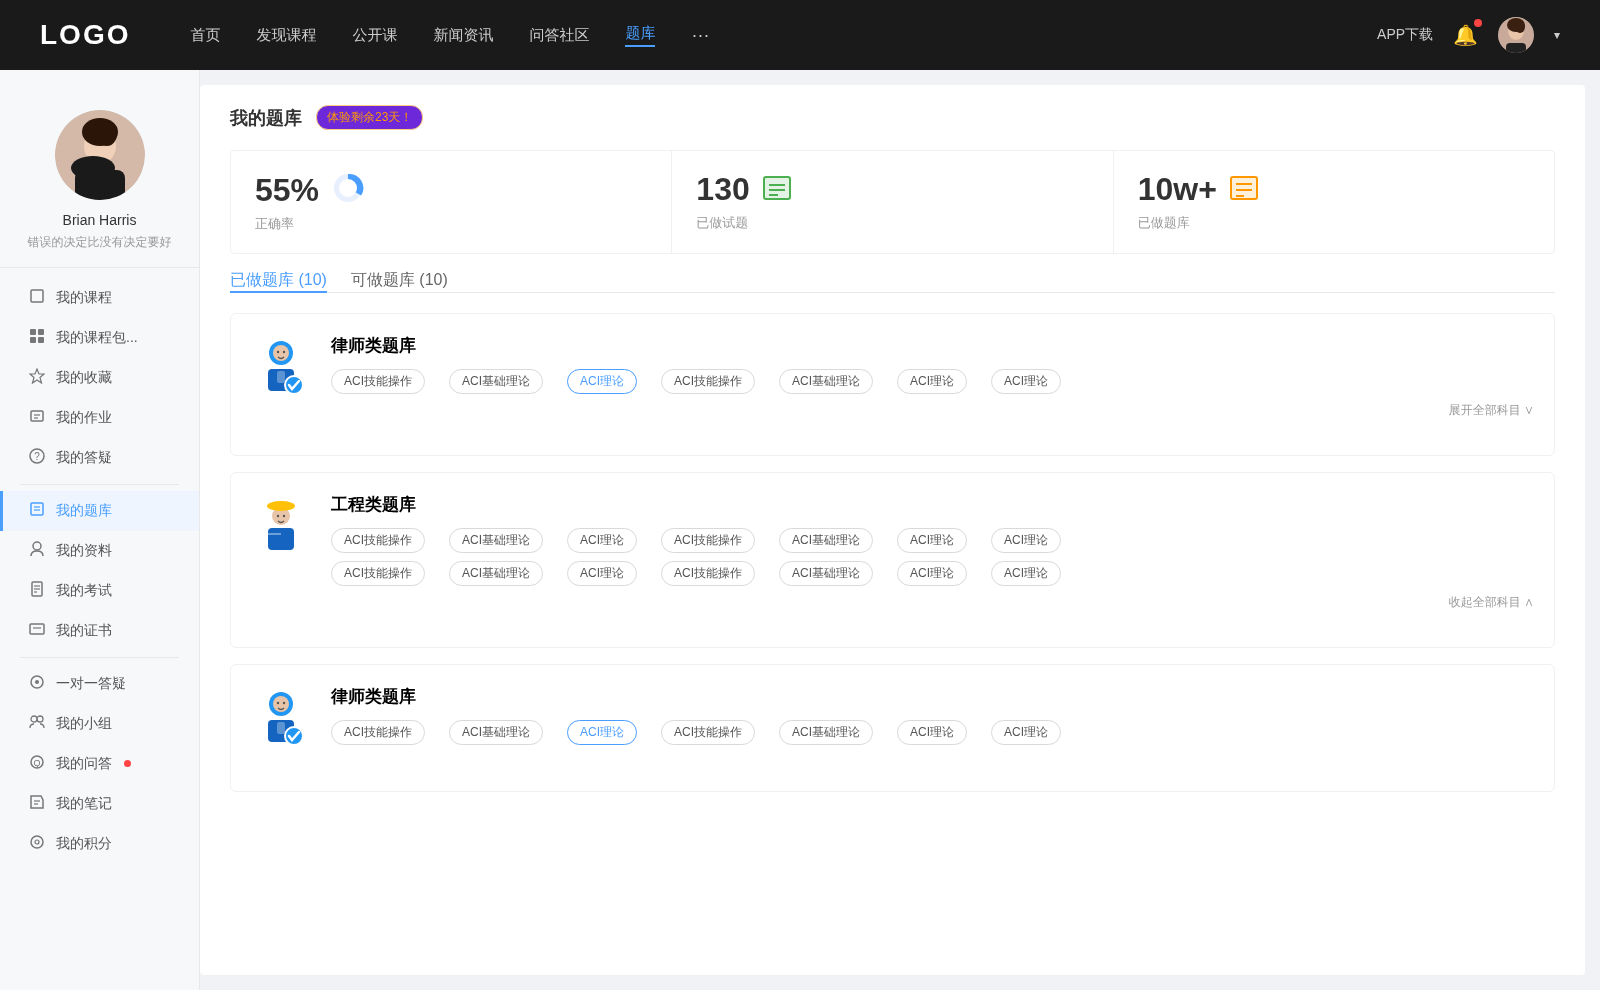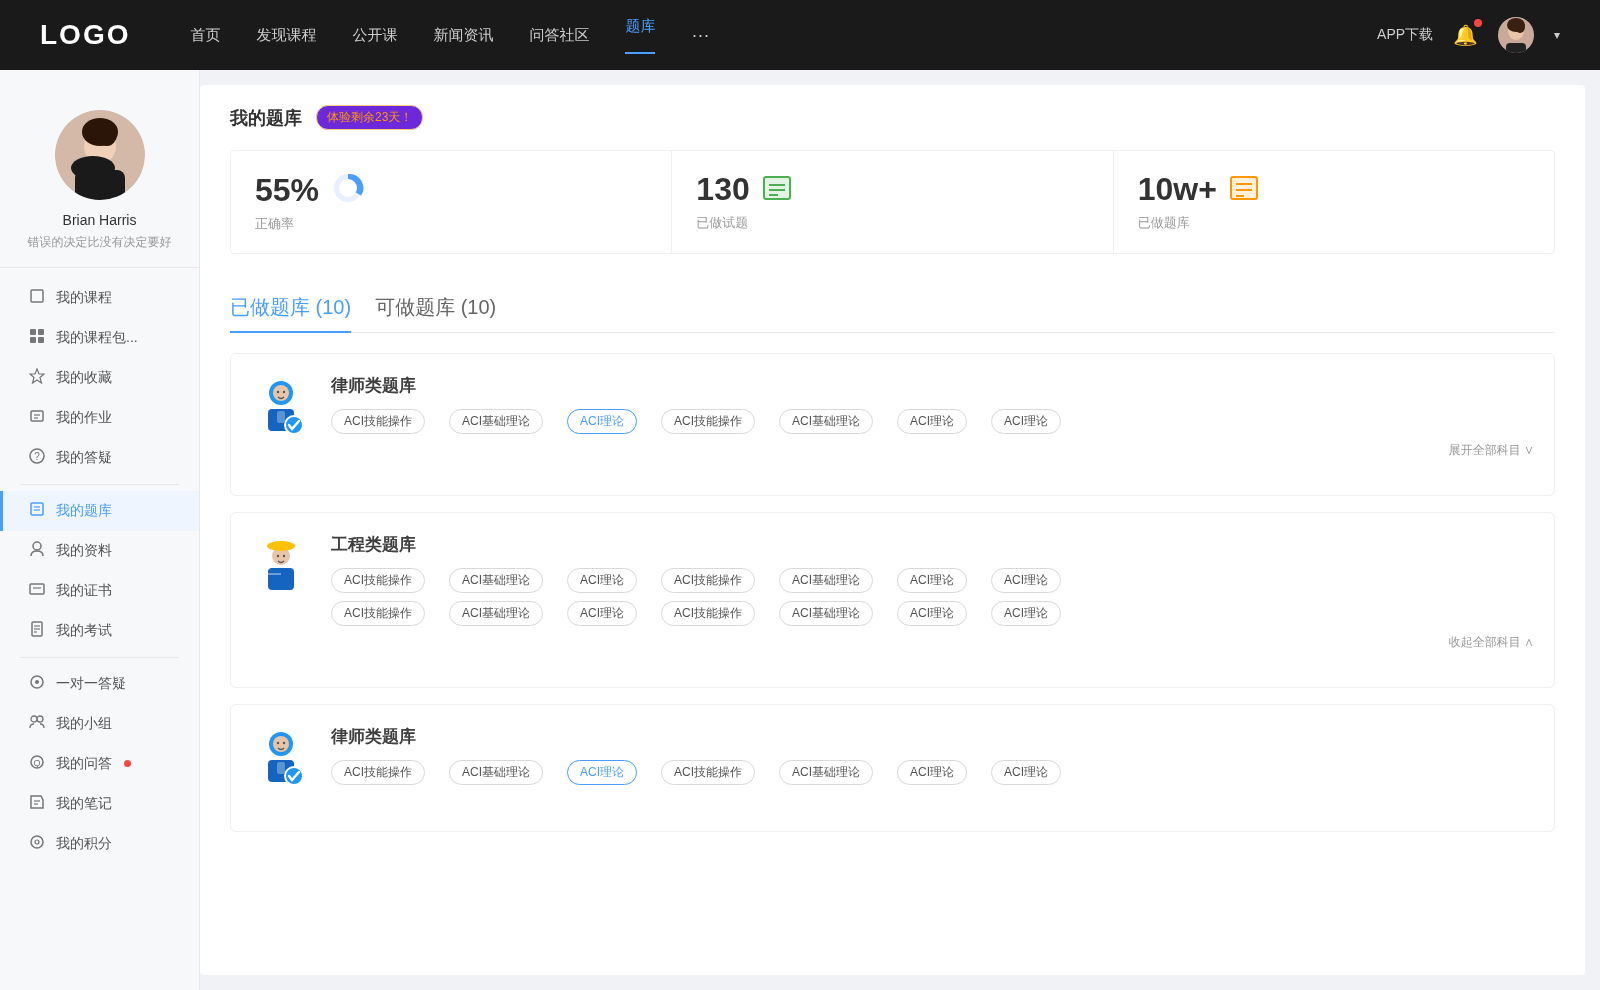--- a/index.html
+++ b/index.html
@@ -31,21 +31,21 @@
     }
     .nav-item {
       color: #ccc;
       font-size: 15px;
       cursor: pointer;
       text-decoration: none;
     }
     .nav-item.active {
       color: #4a9eff;
       border-bottom: 2px solid #4a9eff;
-      padding-bottom: 16px;
+      padding-bottom: 2px;
     }
     .nav-more { color: #ccc; font-size: 18px; cursor: pointer; }
     .header-right {
       display: flex;
       align-items: center;
       gap: 20px;
     }
     .app-download {
       color: #ccc;
       font-size: 14px;
@@ -196,21 +196,21 @@
       border: 1px solid #ffcc80;
       border-radius: 12px;
       padding: 3px 10px;
       font-size: 12px;
     }
 
     
     .stats-row {
       display: flex;
       gap: 0;
-      margin-bottom: 40px;
+      margin-bottom: 16px;
       border: 1px solid #f0f0f0;
       border-radius: 4px;
       overflow: hidden;
     }
     .stat-item {
       flex: 1;
       padding: 20px 24px;
       border-right: 1px solid #f0f0f0;
       display: flex;
       flex-direction: column;
@@ -233,23 +233,22 @@
     }
 
     
     .tabs-row {
       display: flex;
       gap: 24px;
       border-bottom: 1px solid #e8e8e8;
       margin-bottom: 20px;
     }
     .tab-item {
-      font-size: 20px;
+      font-size: 16px;
       color: #666;
-      padding-bottom: 10px;
       cursor: pointer;
       border-bottom: 2px solid transparent;
       margin-bottom: -1px;
     }
     .tab-item.active {
       color: #4a9eff;
       border-bottom: 2px solid #4a9eff;
       font-weight: 500;
     }
 
@@ -270,21 +269,21 @@
       width: 60px;
       height: 70px;
       flex-shrink: 0;
       display: flex;
       align-items: center;
       justify-content: center;
     }
     .bank-name {
       font-size: 17px;
       font-weight: 600;
-      color: #404040;
+      color: #000000;
       margin-bottom: 12px;
     }
     .tags-row {
       display: flex;
       flex-wrap: wrap;
       gap: 24px;
       align-items: center;
     }
     .tag {
       border: 1px solid #d9d9d9;
@@ -431,36 +430,36 @@
           <svg width="16" height="16" viewBox="0 0 16 16">
               <circle cx="8" cy="5" r="4" fill="none" stroke="#777" stroke-width="1.5"></circle>
               <path d="M2 15 Q2 10 8 10 Q14 10 14 15" fill="none" stroke="#777" stroke-width="1.5"></path>
             </svg>
         </span>
         <span>我的资料</span>
       </div>
       <div class="sidebar-item">
         <span class="sidebar-icon">
           <svg width="16" height="16" viewBox="0 0 16 16">
-              <rect x="1" y="3" width="14" height="10" rx="1" fill="none" stroke="#777" stroke-width="1.5"></rect>
-              <line x1="4" y1="7" x2="12" y2="7" stroke="#777" stroke-width="1.2"></line>
-            </svg>
-        </span>
-        <span>我的证书</span>
-      </div>
-      <div class="sidebar-item">
-        <span class="sidebar-icon">
-          <svg width="16" height="16" viewBox="0 0 16 16">
               <rect x="3" y="1" width="10" height="14" rx="1" fill="none" stroke="#777" stroke-width="1.5"></rect>
               <line x1="5" y1="5" x2="11" y2="5" stroke="#777" stroke-width="1.2"></line>
               <line x1="5" y1="8" x2="11" y2="8" stroke="#777" stroke-width="1.2"></line>
               <line x1="5" y1="11" x2="8" y2="11" stroke="#777" stroke-width="1.2"></line>
             </svg>
         </span>
         <span>我的考试</span>
+      </div>
+      <div class="sidebar-item">
+        <span class="sidebar-icon">
+          <svg width="16" height="16" viewBox="0 0 16 16">
+              <rect x="1" y="3" width="14" height="10" rx="1" fill="none" stroke="#777" stroke-width="1.5"></rect>
+              <line x1="4" y1="7" x2="12" y2="7" stroke="#777" stroke-width="1.2"></line>
+            </svg>
+        </span>
+        <span>我的证书</span>
       </div>
       <hr class="sidebar-divider">
       <div class="sidebar-item">
         <span class="sidebar-icon">
           <svg width="16" height="16" viewBox="0 0 16 16">
               <circle cx="8" cy="8" r="6" fill="none" stroke="#777" stroke-width="1.5"></circle>
               <circle cx="8" cy="8" r="2" fill="#777"></circle>
             </svg>
         </span>
         <span>一对一答疑</span>

